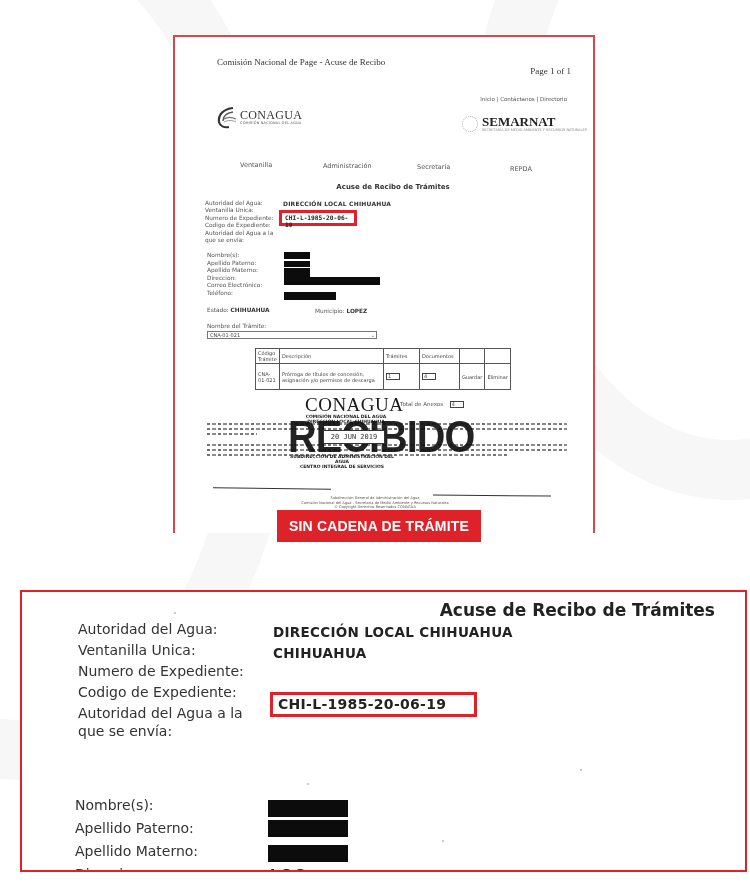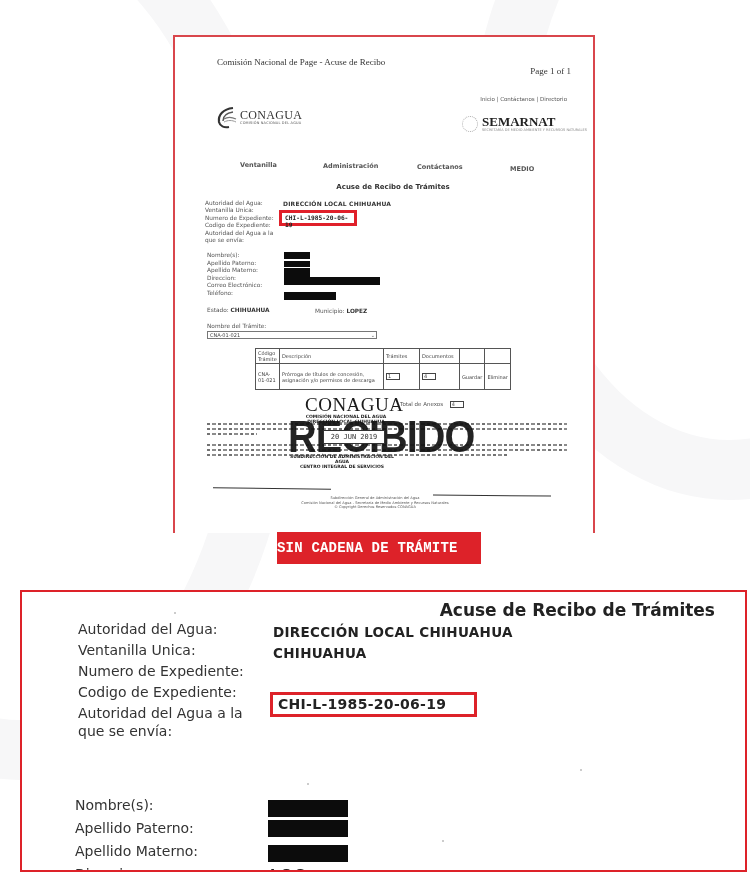--- a/index.html
+++ b/index.html
@@ -23,21 +23,21 @@
   .logo-conagua { position: absolute; left: 40px; top: 68px; display: flex; align-items: center; gap: 3px; }
   .logo-conagua .mark { width: 22px; height: 24px; }
   .logo-conagua .name { font-family: "Liberation Serif", serif; font-size: 12px; color: #333; letter-spacing: 0.3px; line-height: 12px; }
   .logo-conagua .sub { font-size: 3.5px; color: #555; letter-spacing: 0.2px; }
   .logo-semarnat { position: absolute; left: 287px; top: 78px; display: flex; align-items: center; gap: 4px; }
   .logo-semarnat .seal { width: 16px; height: 16px; border: 1px dotted #aaa; border-radius: 50%; }
   .logo-semarnat .name { font-family: "Liberation Serif", serif; font-weight: bold; font-size: 13px; color: #222; line-height: 13px; }
   .logo-semarnat .sub { font-size: 3.5px; color: #888; }
 
   .nav-row { position: absolute; left: 0; top: 124px; width: 100%; font-size: 6.5px; color: #555; }
-  .nav-row span { position: absolute; font-weight: bold; }
+  .nav-row span { position: absolute; }
 
   .doc-title-small { position: absolute; left: 0; width: 100%; top: 146px; text-align: center; font-weight: bold; font-size: 7px; color: #333; padding-left: 18px; }
 
   .field-col { position: absolute; left: 30px; top: 163px; font-size: 5.8px; line-height: 7.4px; color: #555; }
   .val-col { position: absolute; left: 108px; top: 163px; font-size: 6px; font-weight: bold; color: #333; line-height: 7.4px; letter-spacing: 0.2px; }
   .hl-top { position: absolute; left: 104px; top: 173px; width: 78px; height: 16px; border: 3px solid #e0202a; }
   .hl-top span { position: absolute; left: 3px; top: 1px; font-family: "DejaVu Sans Mono", monospace; font-size: 6.2px; font-weight: bold; color: #222; }
 
   .person-labels { position: absolute; left: 32px; top: 215px; font-size: 5.8px; line-height: 7.5px; color: #555; }
   .redact { position: absolute; background: #0c0c0c; }
@@ -61,21 +61,21 @@
   .stamp-sub { position: absolute; left: 129px; top: 377px; font-size: 4.5px; font-weight: bold; color: #222; line-height: 5px; text-align: center; width: 84px; }
   .stamp-recibido { position: absolute; left: 113px; top: 378px; font-family: "Liberation Sans", sans-serif; font-weight: bold; font-size: 44px; color: #111; letter-spacing: -1px; line-height: 44px; opacity: 0.92; transform: scaleX(0.9); transform-origin: left; }
   .stamp-date { position: absolute; left: 148px; top: 393px; width: 62px; height: 14px; border: 1px solid #333; background: #fff; font-family: "DejaVu Sans Mono", monospace; font-size: 7px; text-align: center; line-height: 12px; color: #333; }
   .stamp-foot { position: absolute; left: 112px; top: 417px; font-size: 4.5px; font-weight: bold; color: #222; line-height: 5px; text-align: center; width: 110px; }
 
   .fine-line { position: absolute; height: 2px; background: repeating-linear-gradient(90deg, #444 0 3px, transparent 3px 5px, #666 5px 9px, transparent 9px 11px); opacity: 0.75; }
 
   .sig-line { position: absolute; height: 1px; background: #333; }
   .footer-fine { position: absolute; left: 100px; width: 200px; text-align: center; font-size: 3.6px; color: #555; line-height: 4.5px; }
 
-  .banner { position: absolute; left: 277px; top: 510px; width: 204px; height: 32px; background: #dd2229; color: #fff; font-family: Liberation Mono, monospace; font-weight: bold; font-size: 14px; line-height: 32px; letter-spacing: 0.2px; margin-top: 22px; }
+  .banner { position: absolute; left: 277px; top: 510px; width: 204px; height: 32px; background: #dd2229; color: #fff; font-family: Liberation Sans, sans-serif; font-weight: bold; font-size: 14px; text-align: center; line-height: 32px; letter-spacing: 0.2px; }
 
   
   .doc-zoom {
     position: absolute; left: 20px; top: 590px; width: 727px; height: 282px;
     border: 2px solid #dd2229; background: #fff; overflow: hidden;
   }
   .zoom-title { position: absolute; right: 30px; top: 8px; font-family: "DejaVu Sans", sans-serif; font-weight: bold; font-size: 17px; color: #222; }
   .zoom-labels { position: absolute; left: 56px; top: 27px; font-family: "DejaVu Sans", sans-serif; font-size: 14px; line-height: 21px; color: #333; }
   .zoom-values { position: absolute; left: 251px; top: 30px; font-family: "DejaVu Sans", sans-serif; font-weight: bold; font-size: 13.5px; line-height: 21px; color: #222; letter-spacing: 0.3px; }
   .zoom-hl { position: absolute; left: 248px; top: 100px; width: 207px; height: 25px; border: 3px solid #dd2229; }
@@ -112,22 +112,22 @@
     <div class="seal"></div>
     <div>
       <div class="name">SEMARNAT</div>
       <div class="sub">SECRETARÍA DE MEDIO AMBIENTE Y RECURSOS NATURALES</div>
     </div>
   </div>
 
   <div class="nav-row">
     <span style="left:65px;">Ventanilla</span>
     <span style="left:148px; top:1px;">Administración</span>
-    <span style="left:242px; top:2px;">Contáctanos</span>
-    <span style="left:335px; top:4px;">MEDIO</span>
+    <span style="left:242px; top:2px;">Secretaría</span>
+    <span style="left:335px; top:4px;">REPDA</span>
   </div>
 
   <div class="doc-title-small">Acuse de Recibo de Trámites</div>
 
   <div class="field-col">
     <div>Autoridad del Agua:</div>
     <div>Ventanilla Unica:</div>
     <div>Numero de Expediente:</div>
     <div>Codigo de Expediente:</div>
     <div>Autoridad del Agua a la</div>

